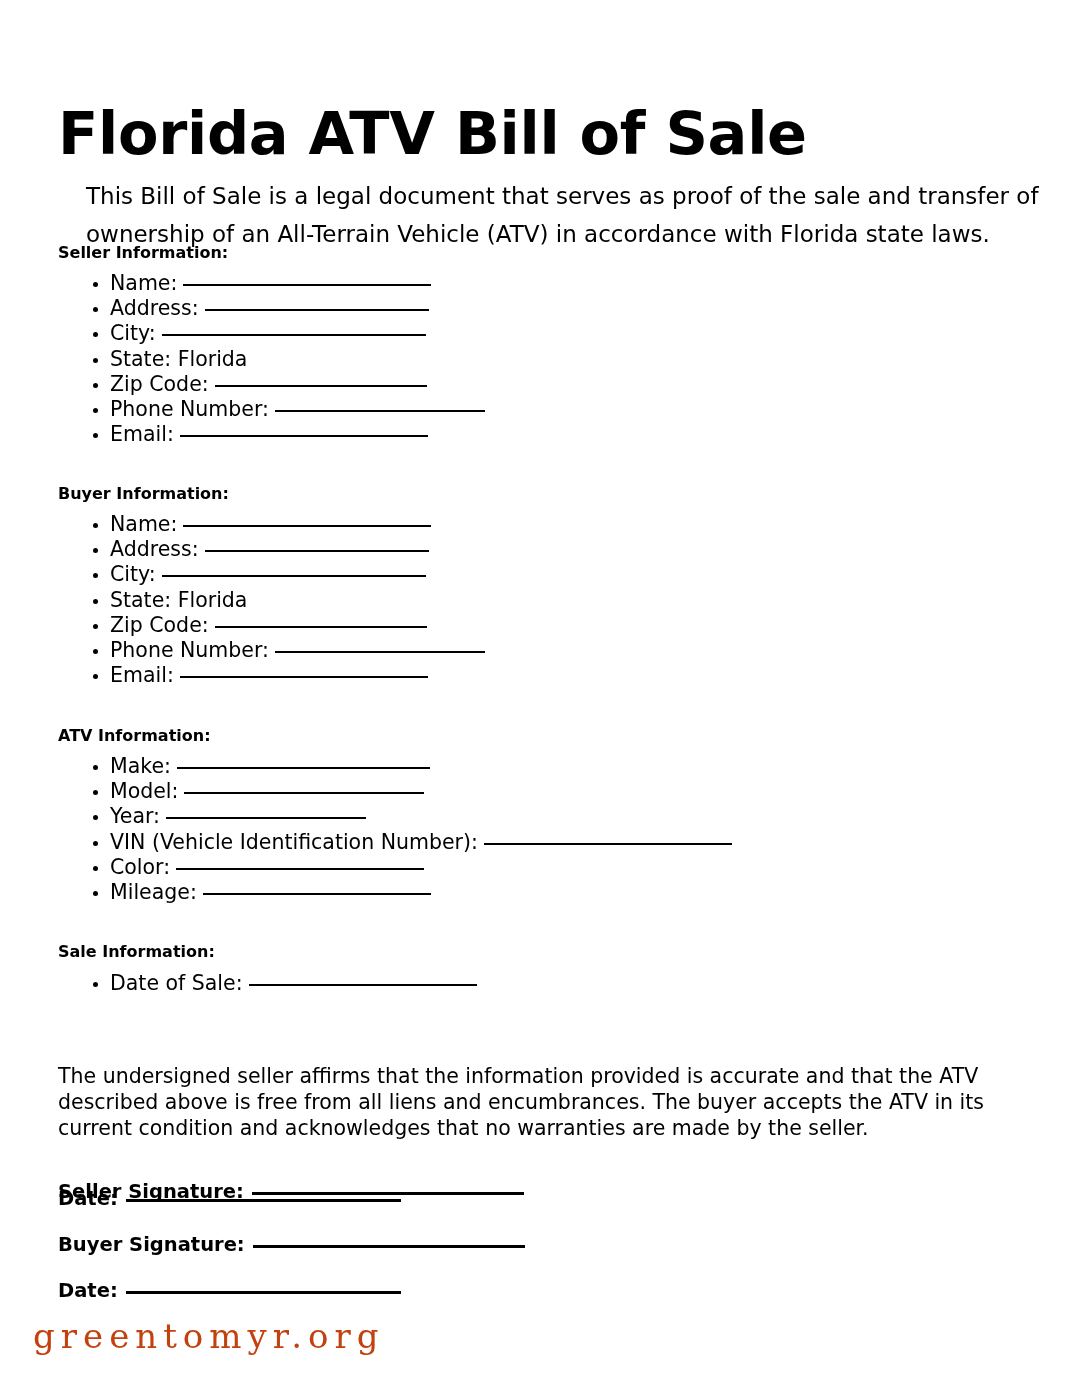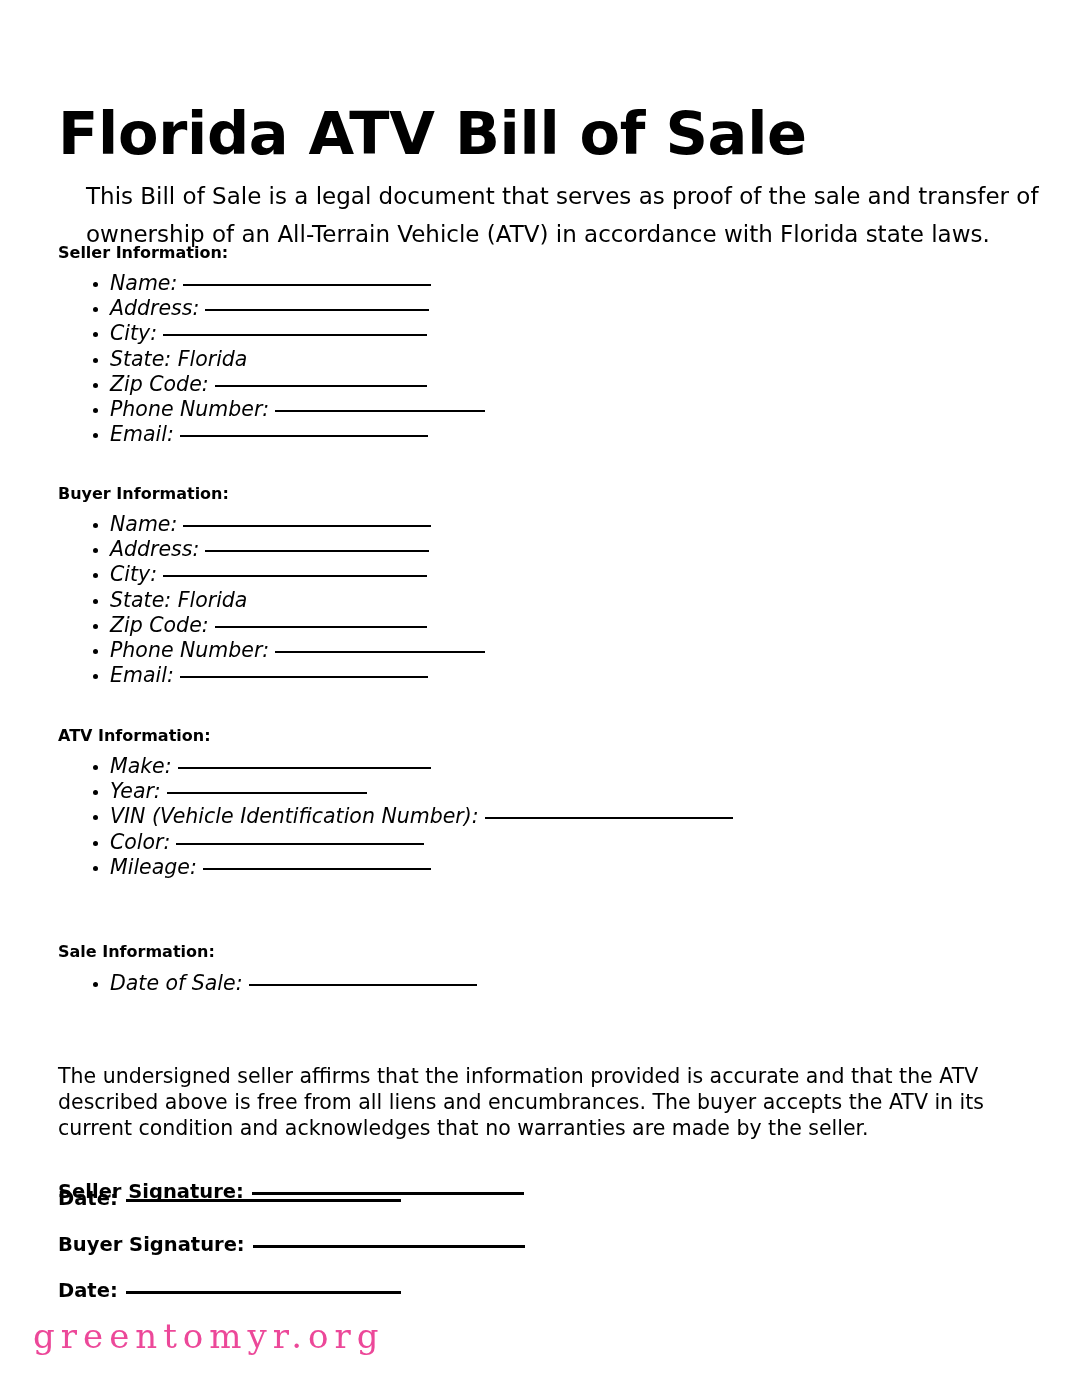--- a/index.html
+++ b/index.html
@@ -54,21 +54,20 @@
     padding: 0;
     list-style: none;
     left: 58px;
   }
   ul.fields li {
     position: relative;
     font-size: 20.5px;
     line-height: 25.2px;
     padding-left: 52px;
     white-space: nowrap;
-    font-style: italic;
   }
   ul.fields li::before {
     content: "";
     position: absolute;
     left: 35px;
     top: 11px;
     width: 5px;
     height: 5px;
     border-radius: 50%;
     background: #000;
@@ -102,21 +101,21 @@
     top: -3px;
     margin-left: 8px;
   }
   .watermark {
     position: absolute;
     left: 33px;
     top: 1316px;
     font-family: "DejaVu Serif", "Liberation Serif", serif;
     font-size: 34px;
     letter-spacing: 6px;
-    color: #ec4899;
+    color: #c2410c;
     white-space: nowrap;
   }
 </style>
 </head>
 <body>
 
 <div class="page">
 
   <h1 class="doc-title">Florida ATV Bill of Sale</h1>
 
@@ -140,20 +139,21 @@
     <li><span>City:</span><span class="blank" style="width:264px"></span></li>
     <li><span>State:</span>&nbsp;<span>Florida</span></li>
     <li><span>Zip Code:</span><span class="blank" style="width:212px"></span></li>
     <li><span>Phone Number:</span><span class="blank" style="width:210px"></span></li>
     <li><span>Email:</span><span class="blank" style="width:248px"></span></li>
   </ul>
 
   <h2 class="section-heading" style="top:711px">ATV Information:</h2>
   <ul class="fields" style="top:754px">
     <li><span>Make:</span><span class="blank" style="width:253px"></span></li>
+    <li><span>Model:</span><span class="blank" style="width:240px"></span></li>
     <li><span>Year:</span><span class="blank" style="width:200px"></span></li>
     <li><span>VIN (Vehicle Identification Number):</span><span class="blank" style="width:248px"></span></li>
     <li><span>Color:</span><span class="blank" style="width:248px"></span></li>
     <li><span>Mileage:</span><span class="blank" style="width:228px"></span></li>
   </ul>
 
   <h2 class="section-heading" style="top:927px">Sale Information:</h2>
   <ul class="fields" style="top:971px">
     <li><span>Date of Sale:</span><span class="blank" style="width:228px"></span></li>
   </ul>

